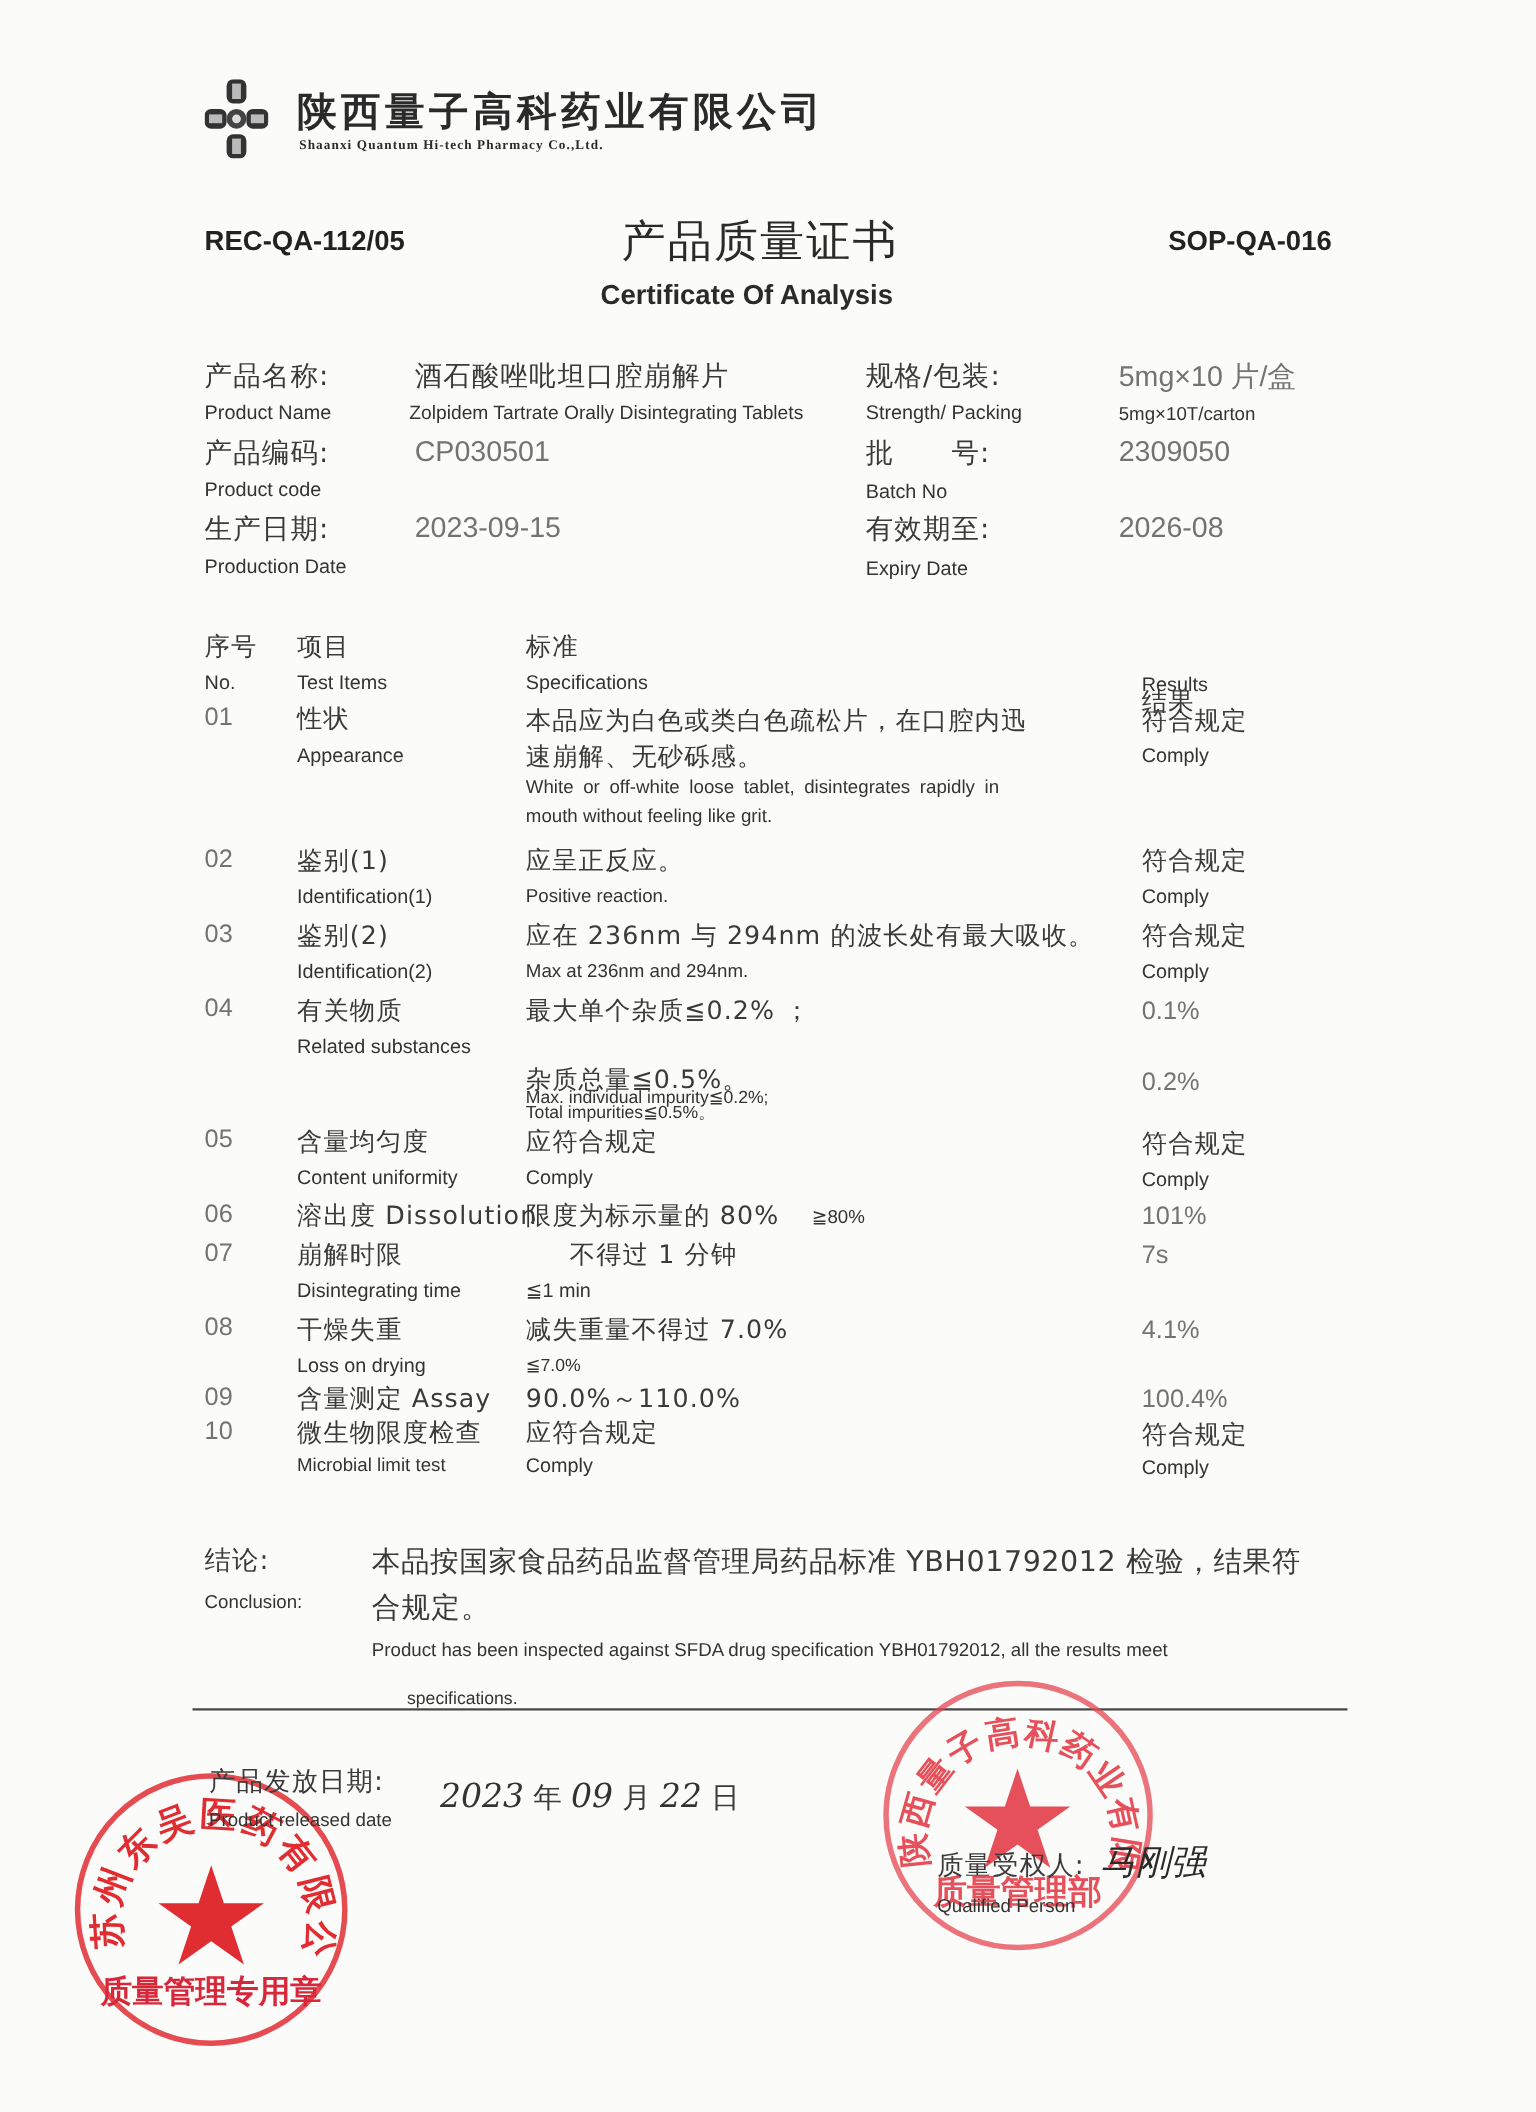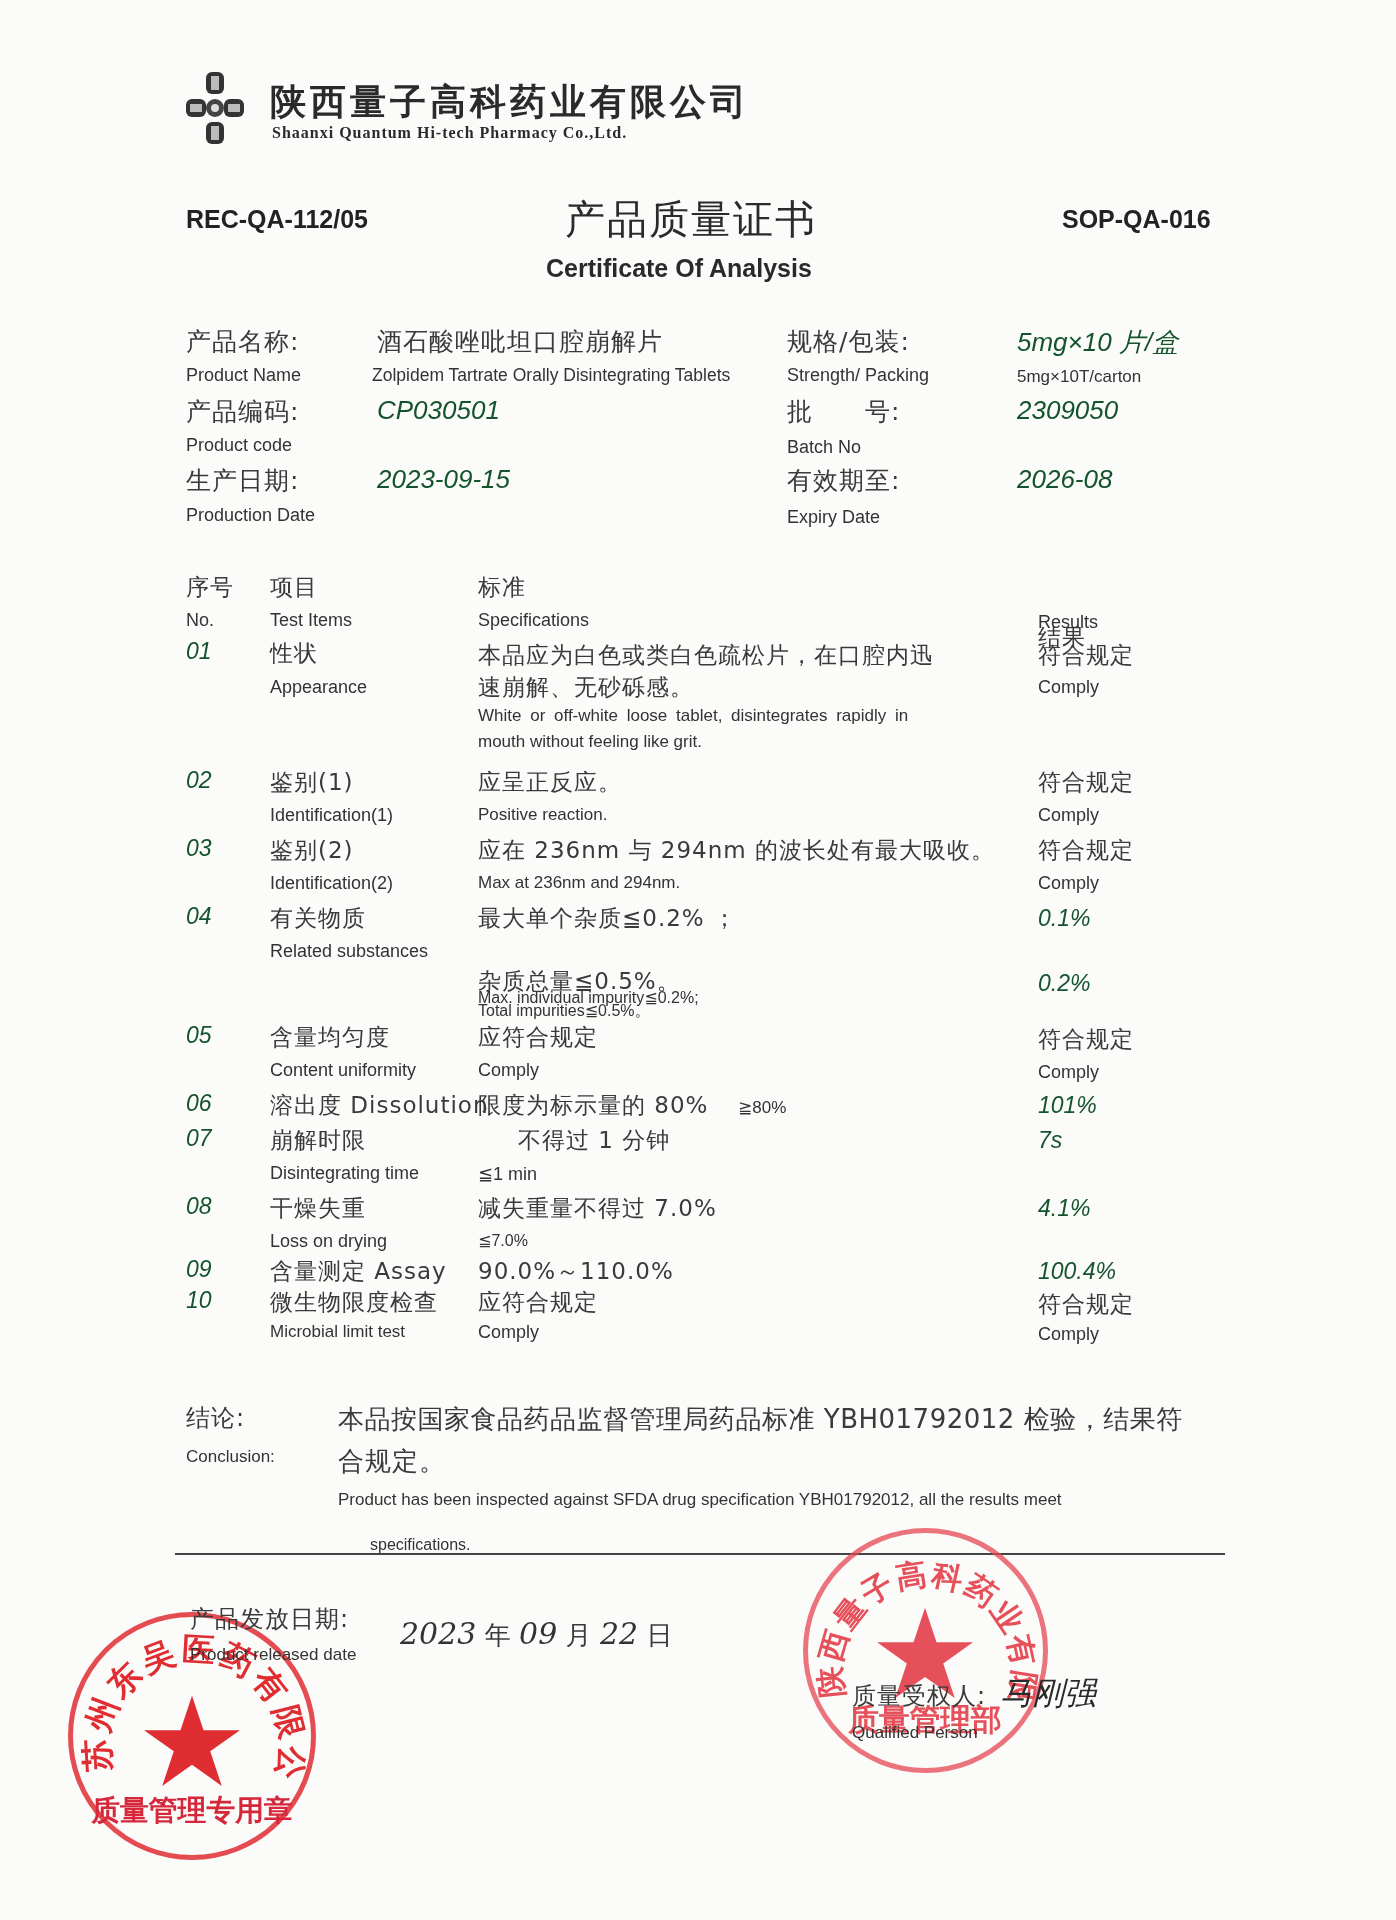--- a/index.html
+++ b/index.html
@@ -6,26 +6,26 @@
   body {
     width:1396px; height:1920px; position:relative; overflow:hidden;
     background:#fbfbfa;
     font-family:"Liberation Sans", "DejaVu Sans", sans-serif;
     color:#2b2b2b;
   }
   .abs { position:absolute; white-space:nowrap; }
   .zh { font-family:"DejaVu Sans", "Liberation Sans", sans-serif; color:#3a3a3a; }
   .zh-big { font-size:25px; letter-spacing:1px; }
   .en-small { font-size:18px; color:#333; }
-  .val { font-size:26px; color:#14532d;font-style:italic; }
+  .val { font-size:26px; color:#737373; }
 
   
   .logo-mark { position:absolute; left:186px; top:72px; width:58px; height:72px; }
   .company-zh { left:270px; top:78px; font-family:"DejaVu Serif", serif; font-size:36px; font-weight:bold; letter-spacing:4px; color:#2a2a2a; }
-  .company-en { left:272px; top:124px; font-family:"Liberation Serif", "DejaVu Serif", serif; font-size:16px; font-weight:bold; letter-spacing:1px; color:#2a2a2a; }
+  .company-en { left:272px; top:124px; font-family:"Liberation Serif", "DejaVu Serif", serif; font-size:12px; font-weight:bold; letter-spacing:1px; color:#2a2a2a; }
 
   .doc-left { left:186px; top:205px; font-size:25px; font-weight:bold; color:#222; }
   .doc-right { left:1062px; top:205px; font-size:25px; font-weight:bold; color:#222; }
   .title-zh { left:565px; top:192px; font-size:40px; letter-spacing:2px; color:#2a2a2a; font-family:"DejaVu Sans", sans-serif; }
   .title-en { left:546px; top:254px; font-size:25px; font-weight:bold; color:#2a2a2a; }
 
   .line-sep { position:absolute; left:175px; top:1553px; width:1050px; height:2px; background:#444; }
 
   .stamp { position:absolute; border-radius:50%; border:5px solid rgba(225,45,50,0.85); box-sizing:border-box; }
   .stamp-left { left:68px; top:1612px; width:248px; height:248px; }

